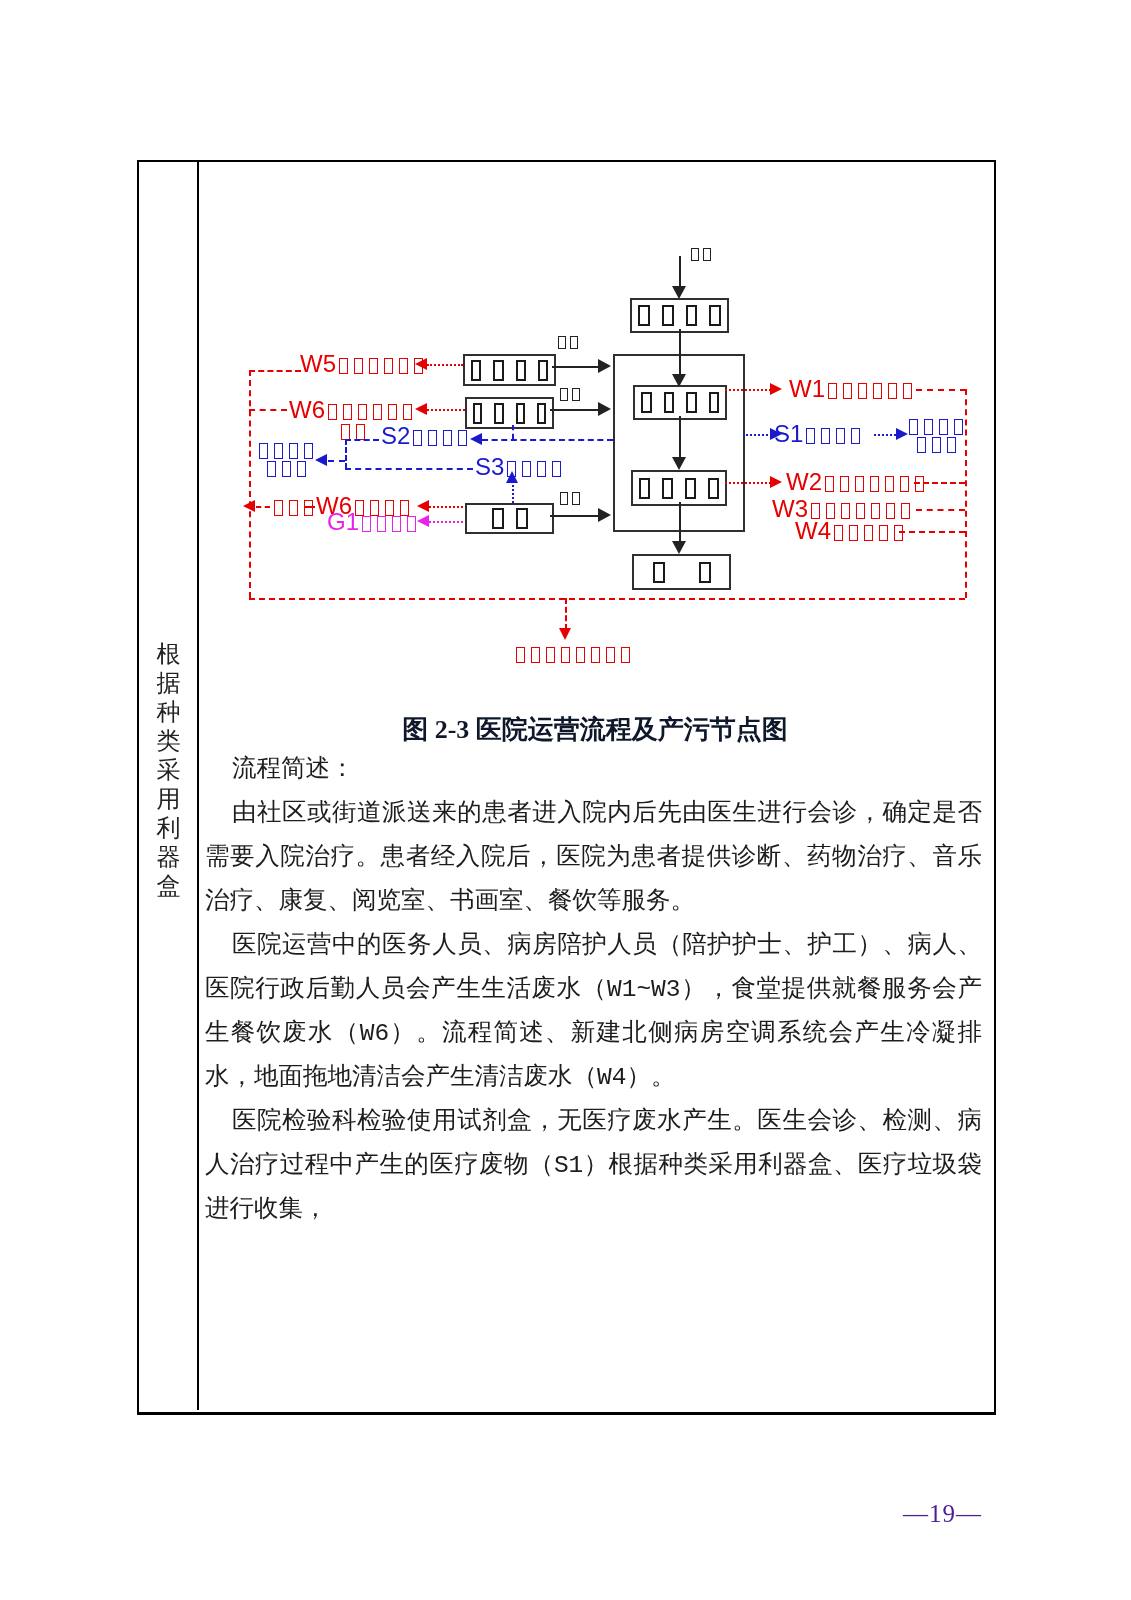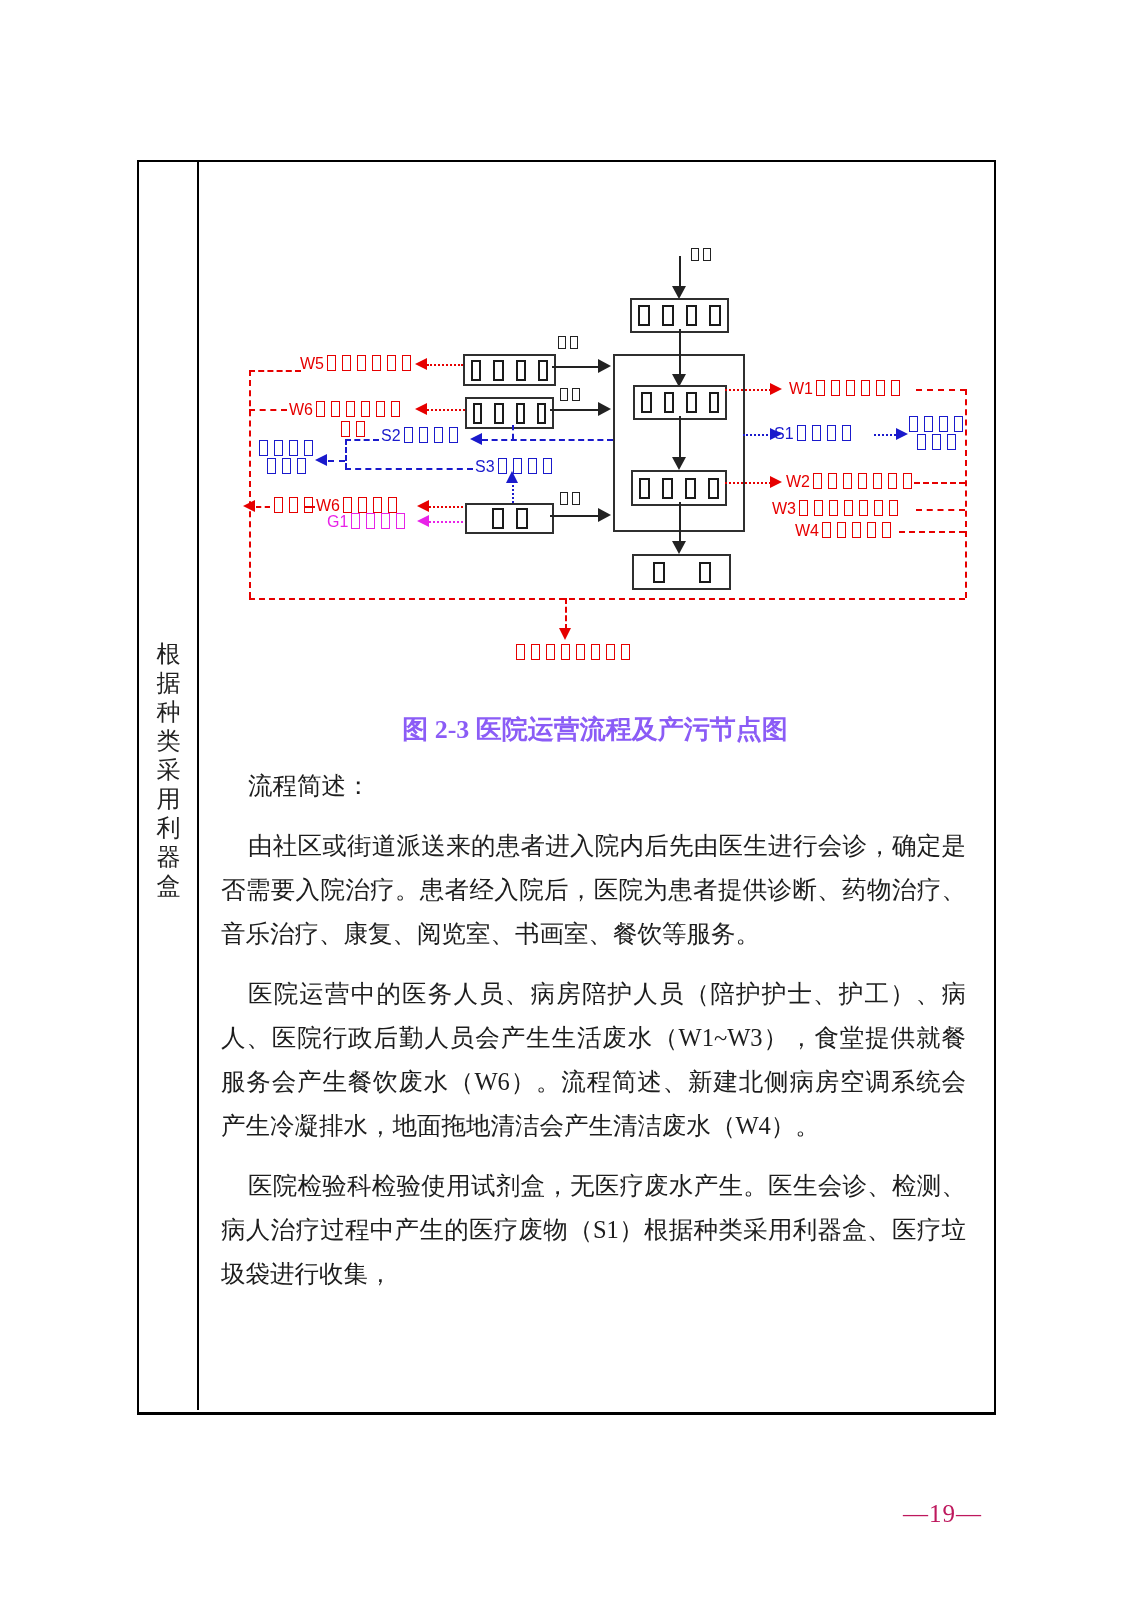--- a/index.html
+++ b/index.html
@@ -9,31 +9,31 @@
   
   .table-frame{position:absolute;left:137px;top:160px;width:855px;height:1250px;
                border:2px solid #000;border-bottom-width:3px;}
   .col-divider{position:absolute;left:197px;top:162px;height:1248px;width:0;border-left:2px solid #000;}
 
   .sidebar-label{position:absolute;left:155px;top:640px;width:27px;font-size:24px;line-height:29px;
                  text-align:center;word-break:break-all;color:#222;}
 
   .intro{position:absolute;left:222px;top:172px;font-size:26px;color:#1d1d1d;}
   .caption{position:absolute;left:198px;top:712px;width:794px;text-align:center;
-           font-size:26px;font-weight:bold;color:#8b5cf6;}
+           font-size:26px;font-weight:bold;color:#0f172a;}
   .bodytext{position:absolute;left:205px;top:748px;width:777px;font-size:24.5px;line-height:44px;
             text-align:justify;color:#1d1d1d;}
-  .bodytext p{margin:16px;text-indent:27px;}
-  .pageno{position:absolute;left:903px;top:1500px;font-size:25px;color:#be185d;letter-spacing:1px;}
+  .bodytext p{margin:0;text-indent:27px;font-family:Liberation Mono, monospace;}
+  .pageno{position:absolute;left:903px;top:1500px;font-size:25px;color:#4c1d95;letter-spacing:1px;}
 
   
   .dbox{position:absolute;border:2px solid #2f2f2f;background:#fff;display:flex;
         align-items:center;justify-content:center;color:#1a1a1a;}
   .dlab{position:absolute;font-family:"Liberation Sans","DejaVu Sans",sans-serif;
-        font-size:16px;white-space:nowrap;line-height:20px;}
+        font-size:24px;white-space:nowrap;line-height:20px;}
   .slabel{font-size:13px;line-height:13px;}
   .c-r{color:#e60000}.c-b{color:#1a1acc}.c-m{color:#e822e8}.c-k{color:#222}
 
   .hl{position:absolute;height:0;}
   .vl{position:absolute;width:0;}
   .solid-k{border-top:2px solid #222}.vsolid-k{border-left:2px solid #222}
   .dot-r{border-top:2px dotted #e60000}.dash-r{border-top:2px dashed #e60000}
   .vdash-r{border-left:2px dashed #e60000}
   .dot-b{border-top:2px dotted #1a1acc}.dash-b{border-top:2px dashed #1a1acc}
   .vdash-b{border-left:2px dashed #1a1acc}.vdot-b{border-left:2px dotted #1a1acc}

